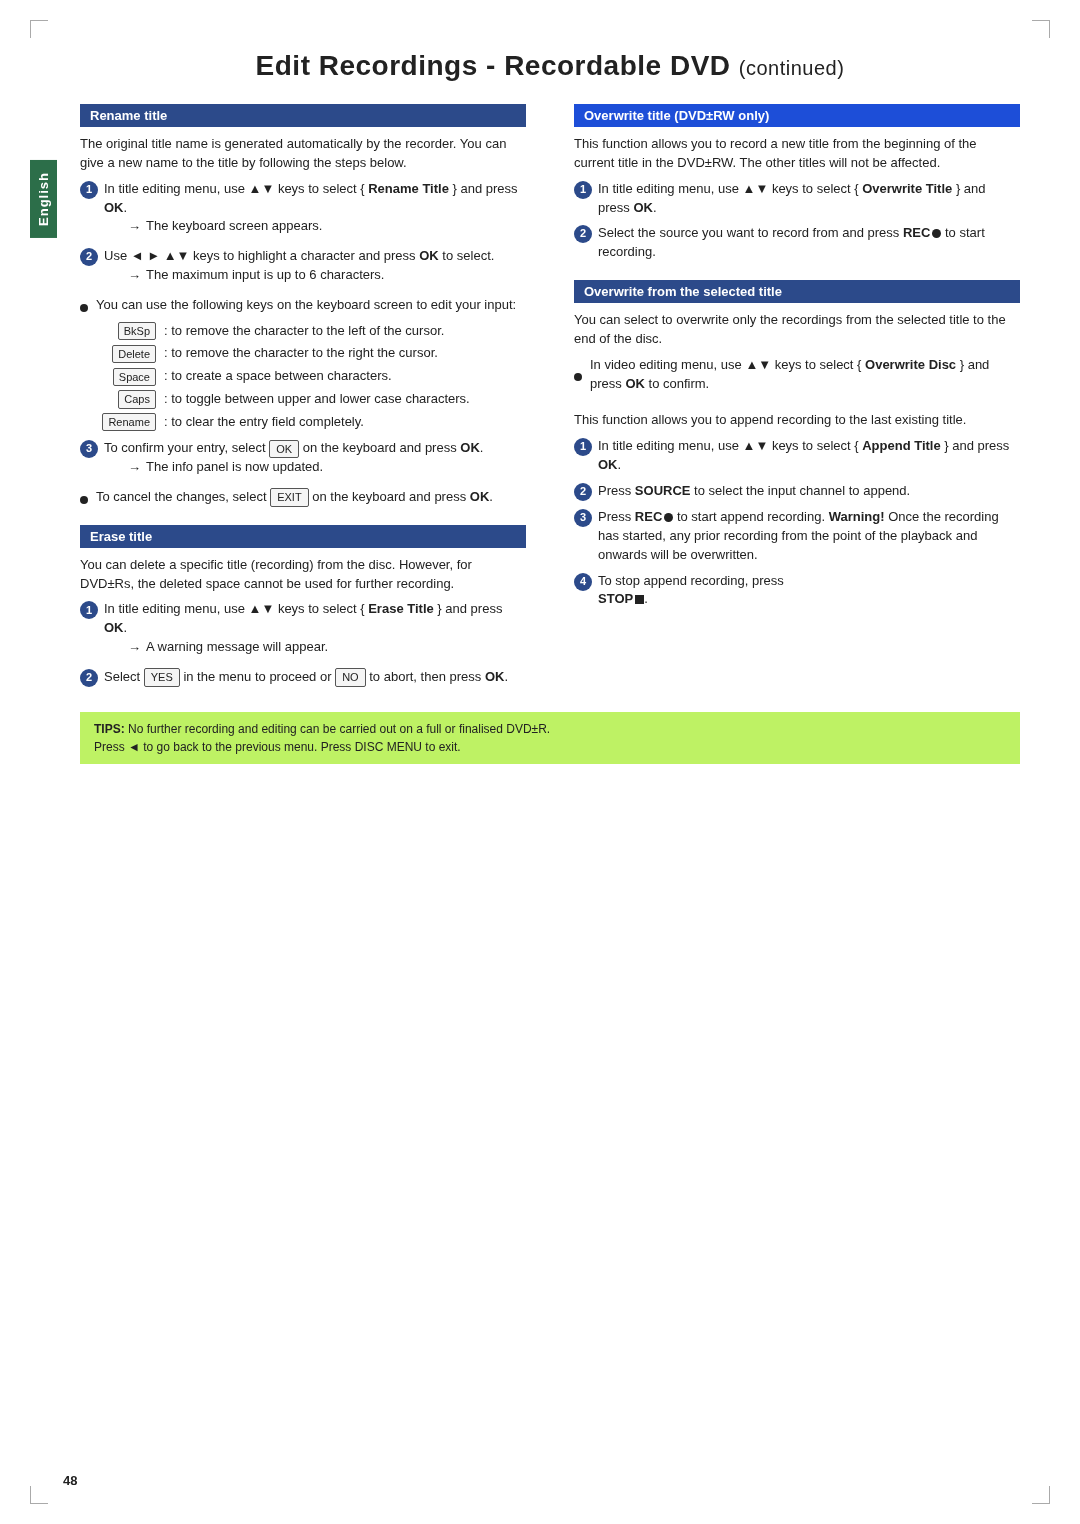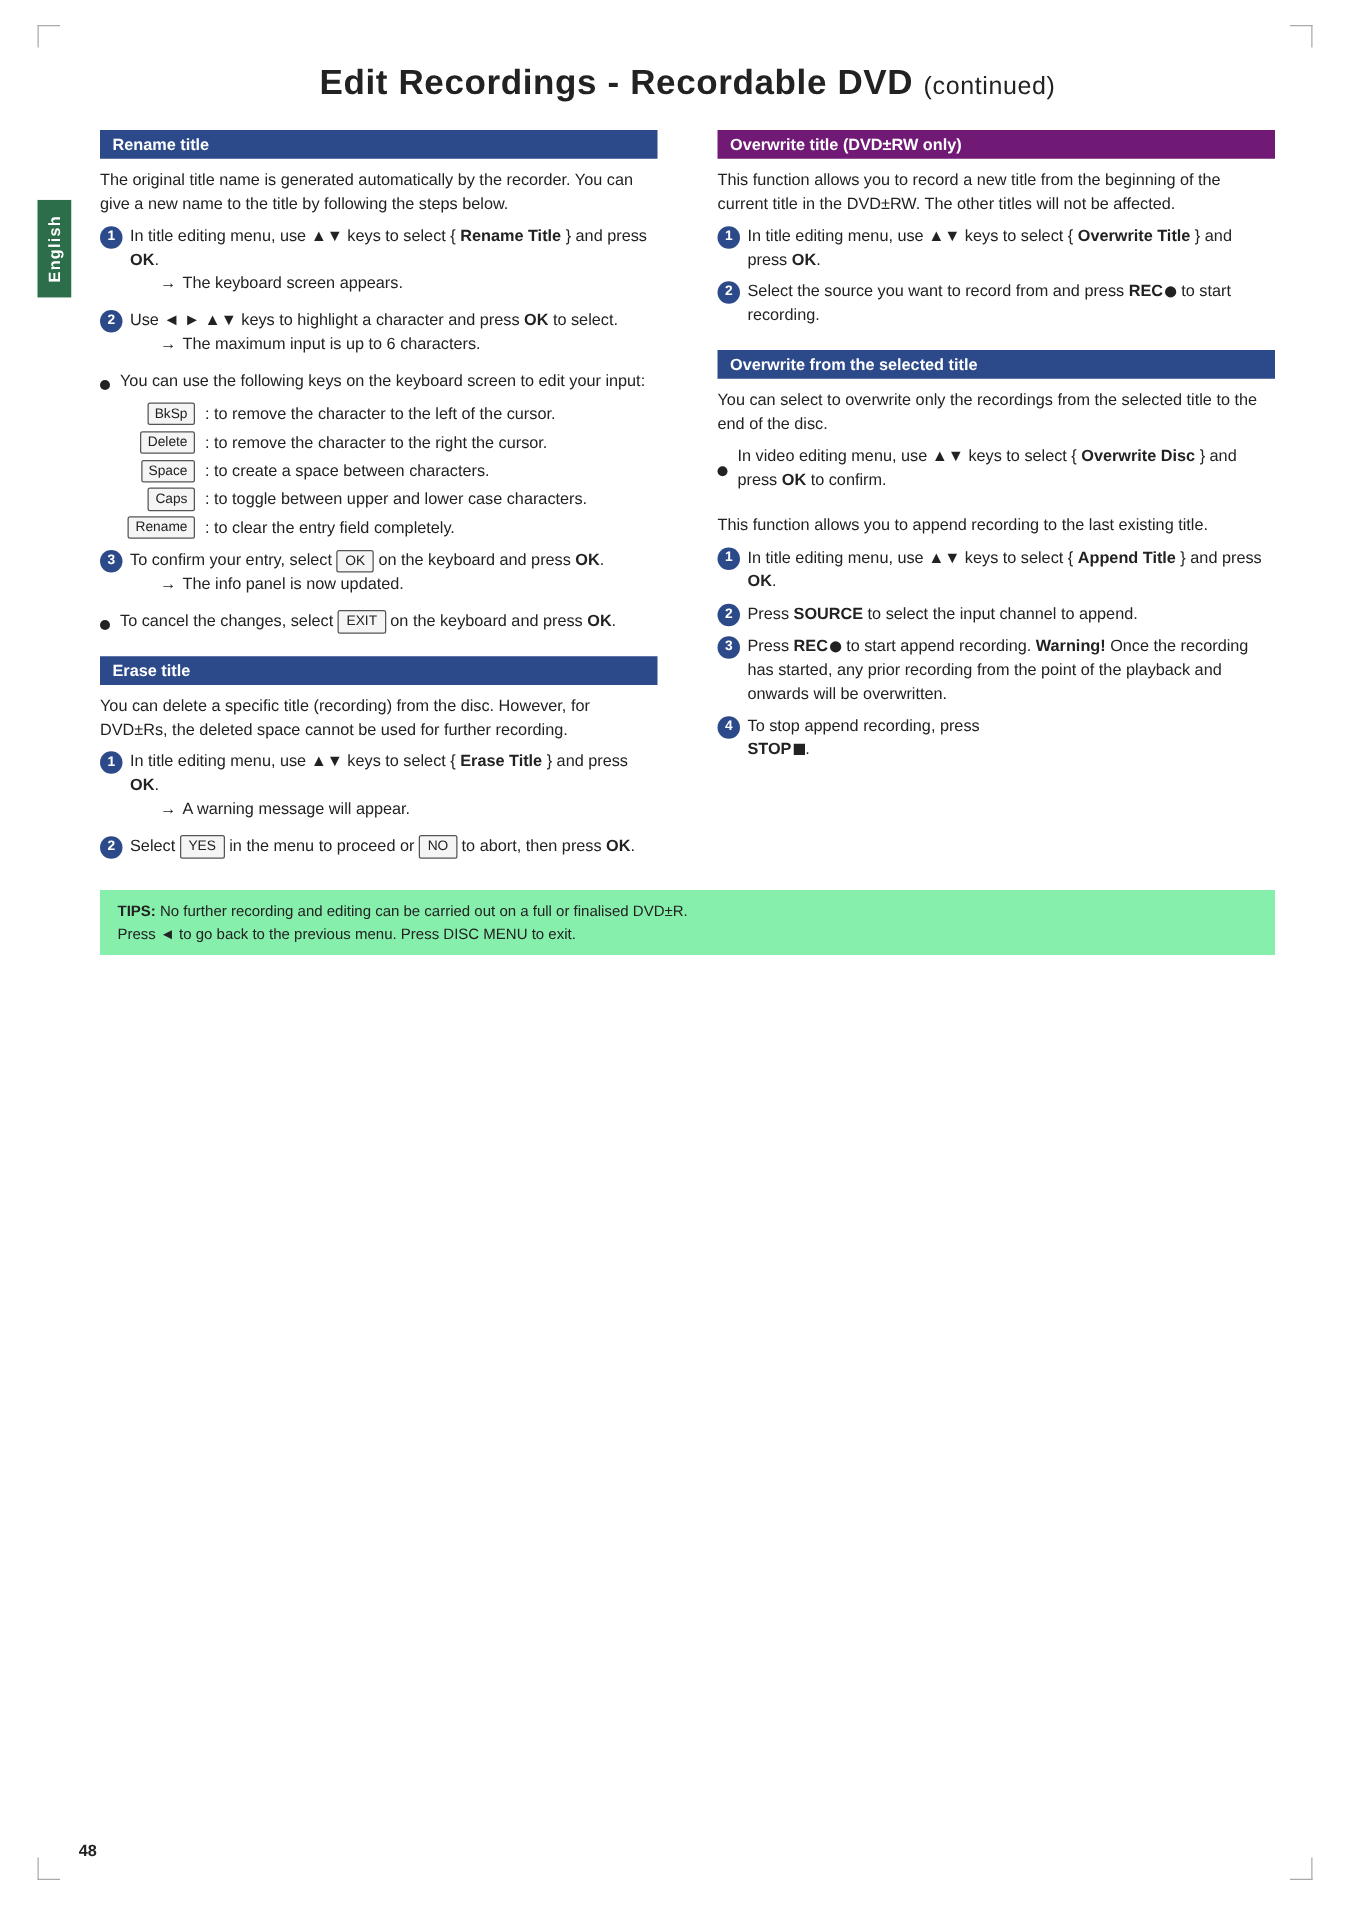--- a/index.html
+++ b/index.html
@@ -67,21 +67,21 @@
     .section-header {
       background: #2c4a8a;
       color: #fff;
       font-weight: bold;
       font-size: 13px;
       padding: 4px 10px;
       margin-bottom: 8px;
       display: block;
     }
     .section-header.green {
-      background: #701a75;
+      background: #1d4ed8;
     }
 
     
     p, .para {
       margin-bottom: 7px;
       line-height: 1.45;
     }
 
     
     .num-item {
@@ -165,40 +165,40 @@
       text-align: center;
     }
 
     
     .key-table {
       margin-left: 18px;
       margin-bottom: 8px;
     }
     .key-row {
       display: flex;
-      align-items: flex-end;
+      align-items: flex-start;
       margin-bottom: 4px;
       line-height: 1.4;
     }
     .key-label {
       min-width: 58px;
       flex-shrink: 0;
       text-align: right;
       margin-right: 8px;
     }
     .key-desc {
       flex: 1;
     }
 
     
     b { font-weight: bold; }
 
     
     .tips-box {
-      background: #86efac;
+      background: #bef264;
       border: none;
       padding: 8px 14px;
       margin-top: 18px;
       font-size: 12px;
       line-height: 1.5;
     }
 
     
     .page-num {
       position: absolute;

